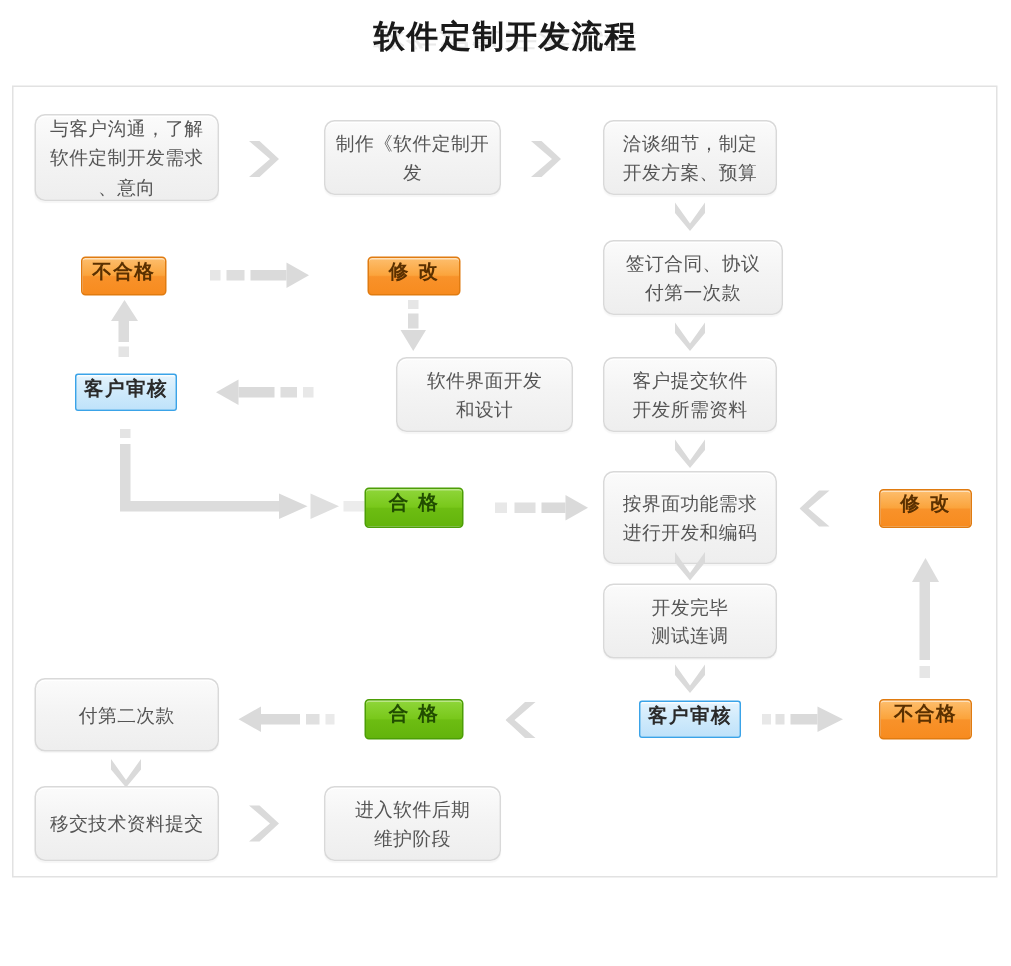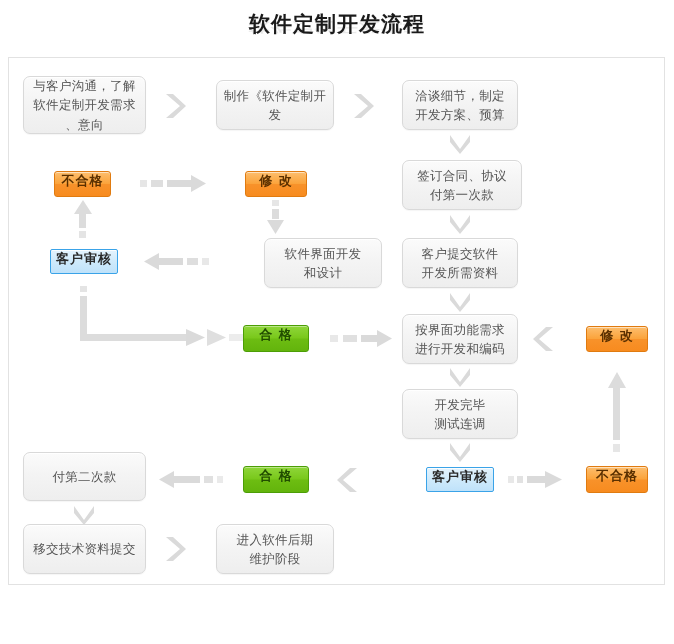--- a/index.html
+++ b/index.html
@@ -177,21 +177,21 @@
       <span>开发所需资料</span>
     </div>
   </div>
 
   <div class="arrow" style="left:449px; top:291px;">
     <svg width="22" height="22" viewBox="0 0 22 22">
       <polygon points="1,2 11,16 21,2 21,9 11,21 1,9" fill="#dadada"></polygon>
     </svg>
   </div>
 
-  <div class="pbox" style="left:402px; top:314px; width:116px; height:50px;">
+  <div class="pbox" style="left:402px; top:314px; width:116px; height:62px;">
     <div>
       <span>按界面功能需求</span>
       <span>进行开发和编码</span>
     </div>
   </div>
 
   <div class="arrow" style="left:449px; top:366px;">
     <svg width="22" height="22" viewBox="0 0 22 22">
       <polygon points="1,2 11,16 21,2 21,9 11,21 1,9" fill="#dadada"></polygon>
     </svg>

